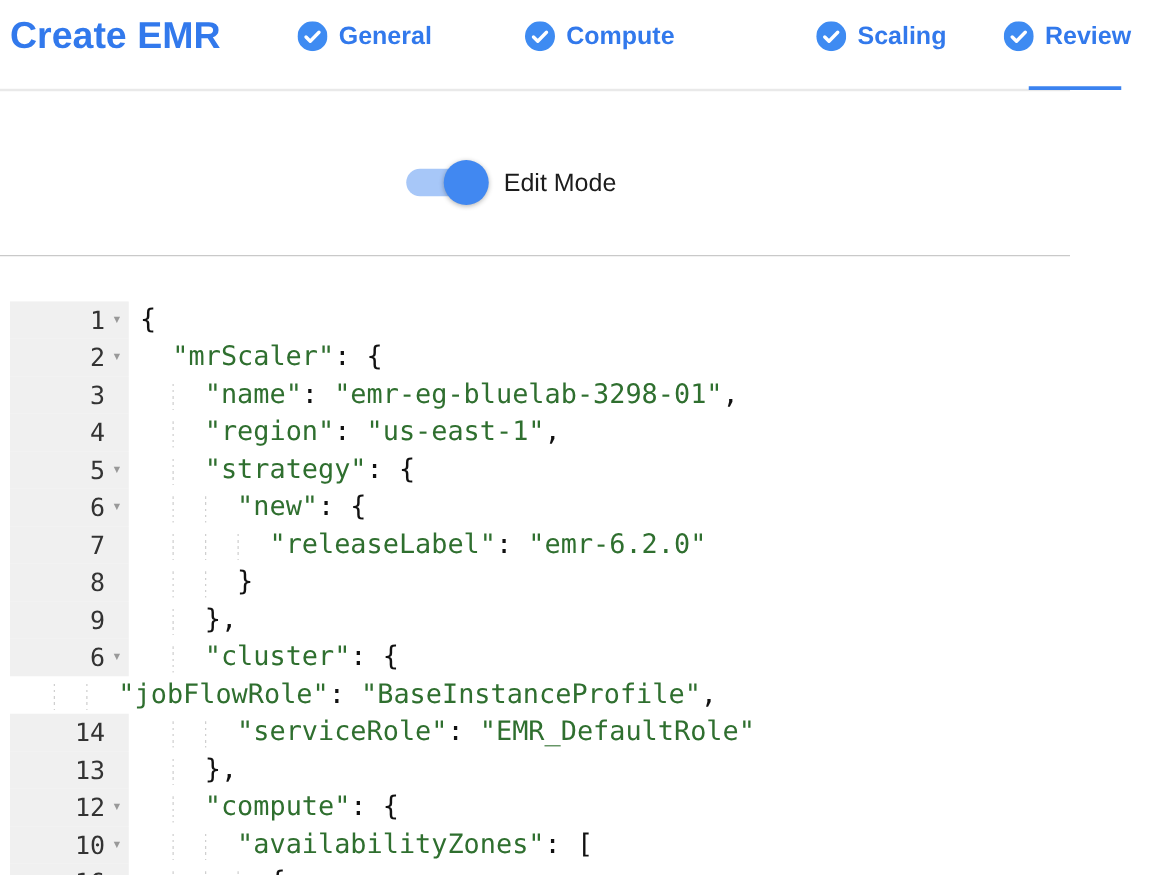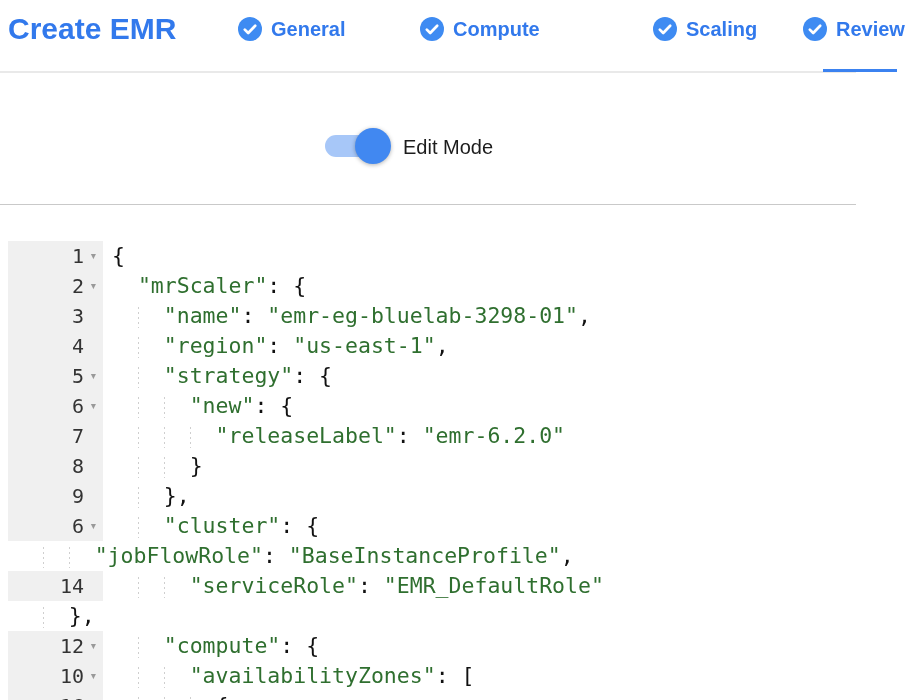--- a/index.html
+++ b/index.html
@@ -178,20 +178,24 @@
 
   <div class="row">
     <div class="gutter">
       <span class="num">14</span>
       <span class="fold" style="visibility: hidden;">▾</span>
     </div>
     <div class="code"><span>  </span><span class="g">  </span><span class="g">  </span><span class="str">"serviceRole"</span><span class="pun">: </span><span class="str">"EMR_DefaultRole"</span></div>
   </div>
 
   <div class="row">
+    <div class="gutter">
+      <span class="num">13</span>
+      <span class="fold" style="visibility: hidden;">▾</span>
+    </div>
     <div class="code"><span>  </span><span class="g">  </span><span class="pun">},</span></div>
   </div>
 
   <div class="row">
     <div class="gutter">
       <span class="num">12</span>
       <span class="fold">▾</span>
     </div>
     <div class="code"><span>  </span><span class="g">  </span><span class="str">"compute"</span><span class="pun">: {</span></div>
   </div>

